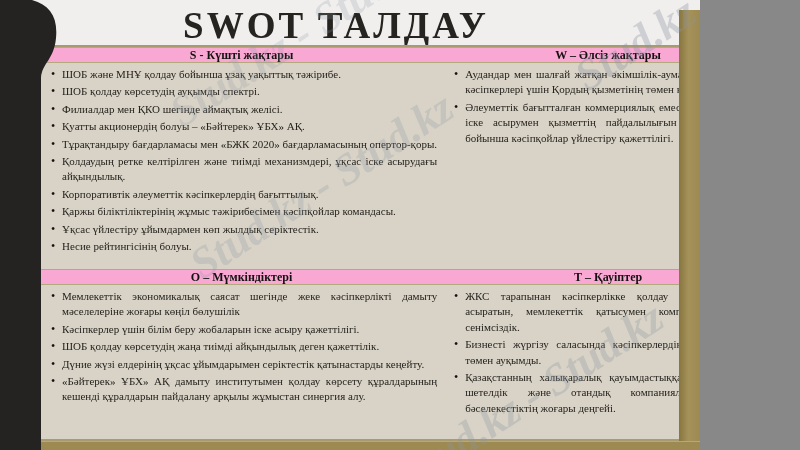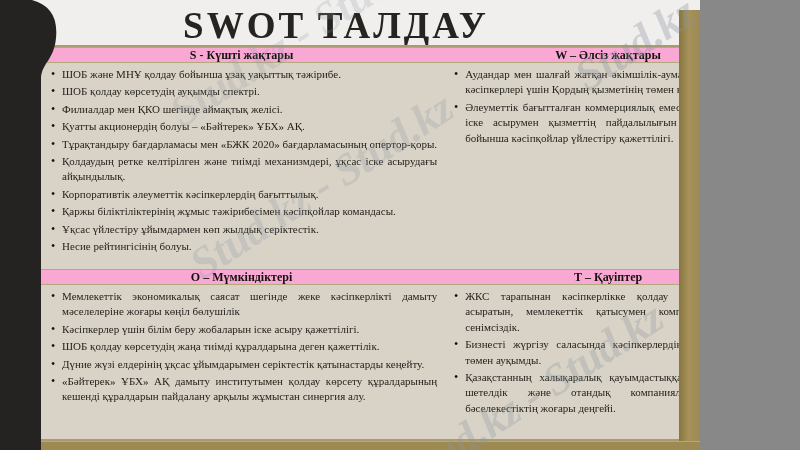--- a/index.html
+++ b/index.html
@@ -146,21 +146,21 @@
       <li>
           <span class="bullet">•</span>
           <span class="li-text">Мемлекеттік экономикалық саясат шегінде  жеке кәсіпкерлікті дамыту мәселелеріне  жоғары көңіл бөлушілік</span>
         </li>
       <li>
           <span class="bullet">•</span>
           <span class="li-text">Кәсіпкерлер  үшін білім беру  жобаларын іске асыру қажеттілігі.</span>
         </li>
       <li>
           <span class="bullet">•</span>
-          <span class="li-text">ШОБ қолдау көрсетудің  жаңа тиімді құралдарына деген қажеттілік.</span>
+          <span class="li-text">ШОБ қолдау көрсетудің  жаңа тиімді айқындылық деген қажеттілік.</span>
         </li>
       <li>
           <span class="bullet">•</span>
           <span class="li-text">Дүние жүзі елдерінің  ұқсас  ұйымдарымен серіктестік қатынастарды кеңейту.</span>
         </li>
       <li>
           <span class="bullet">•</span>
           <span class="li-text">«Бәйтерек» ҰБХ» АҚ дамыту институтымен қолдау көрсету құралдарының кешенді құралдарын пайдалану арқылы  жұмыстан синергия алу.</span>
         </li>
     </ul>

